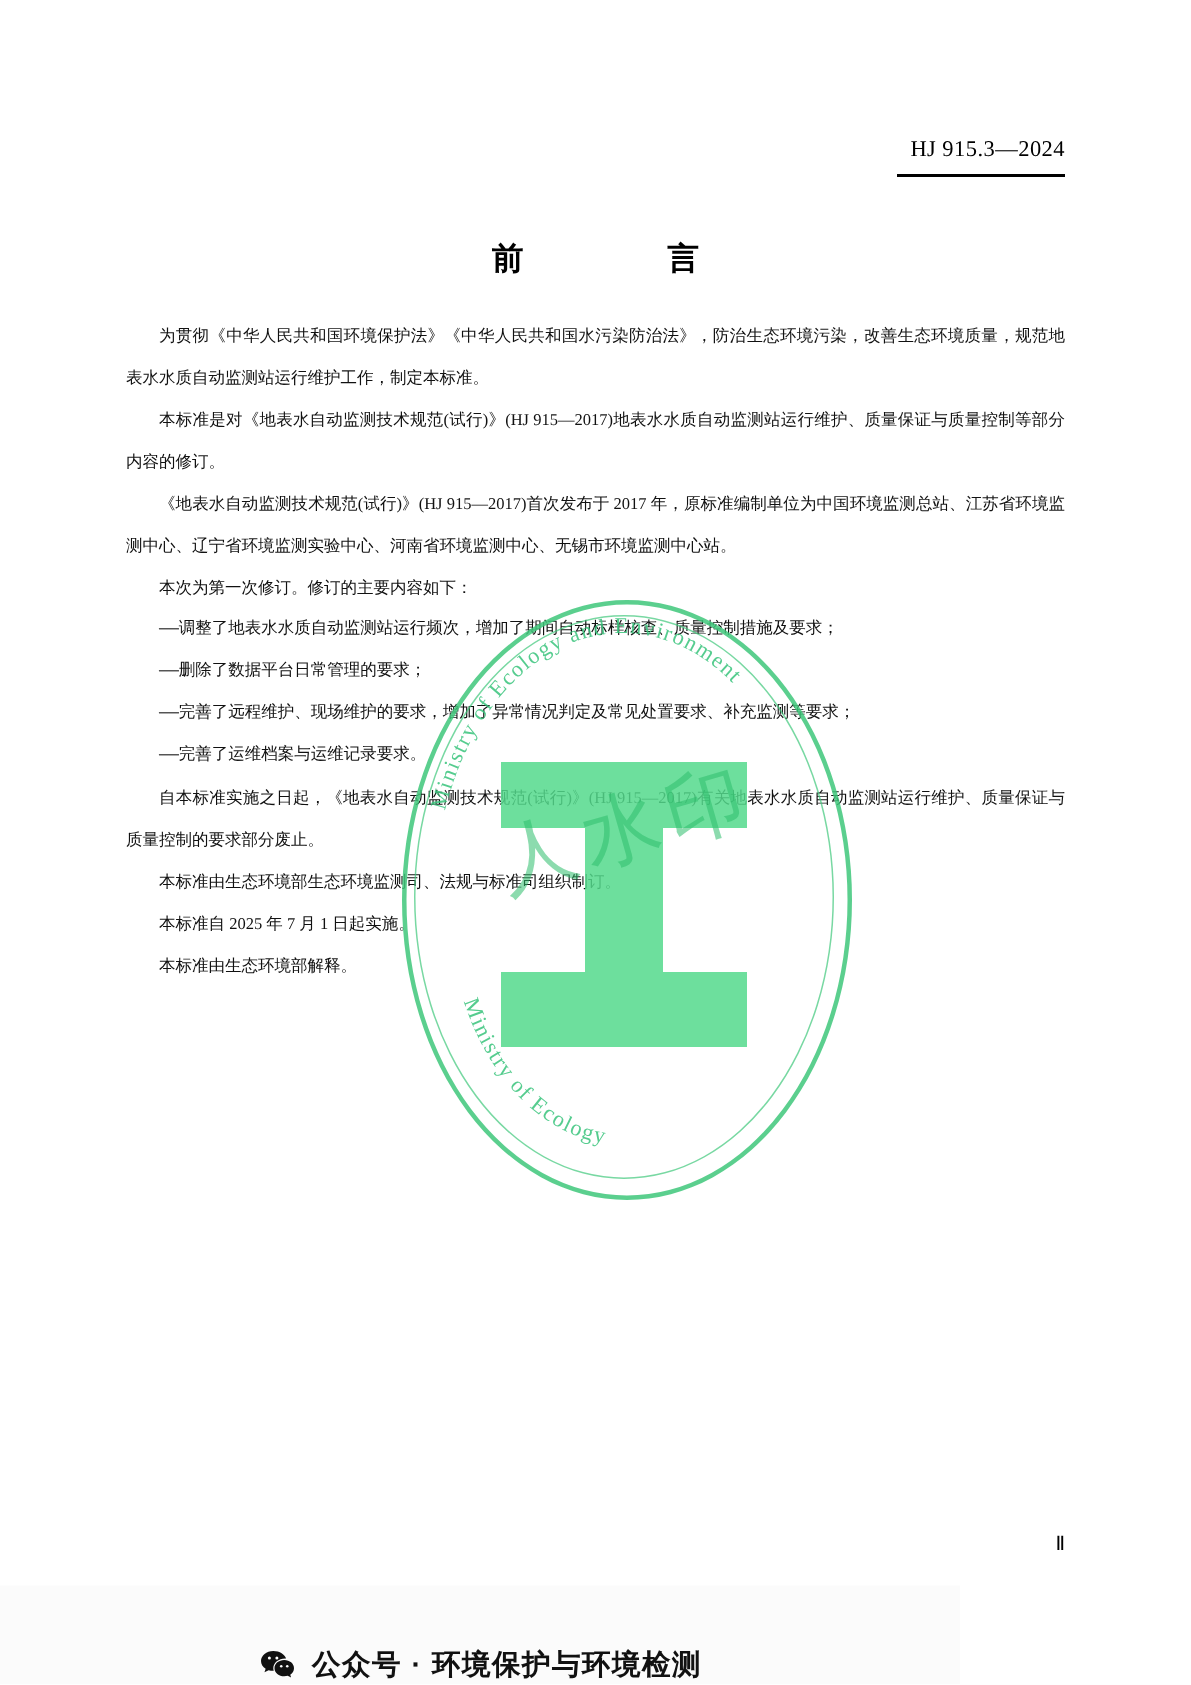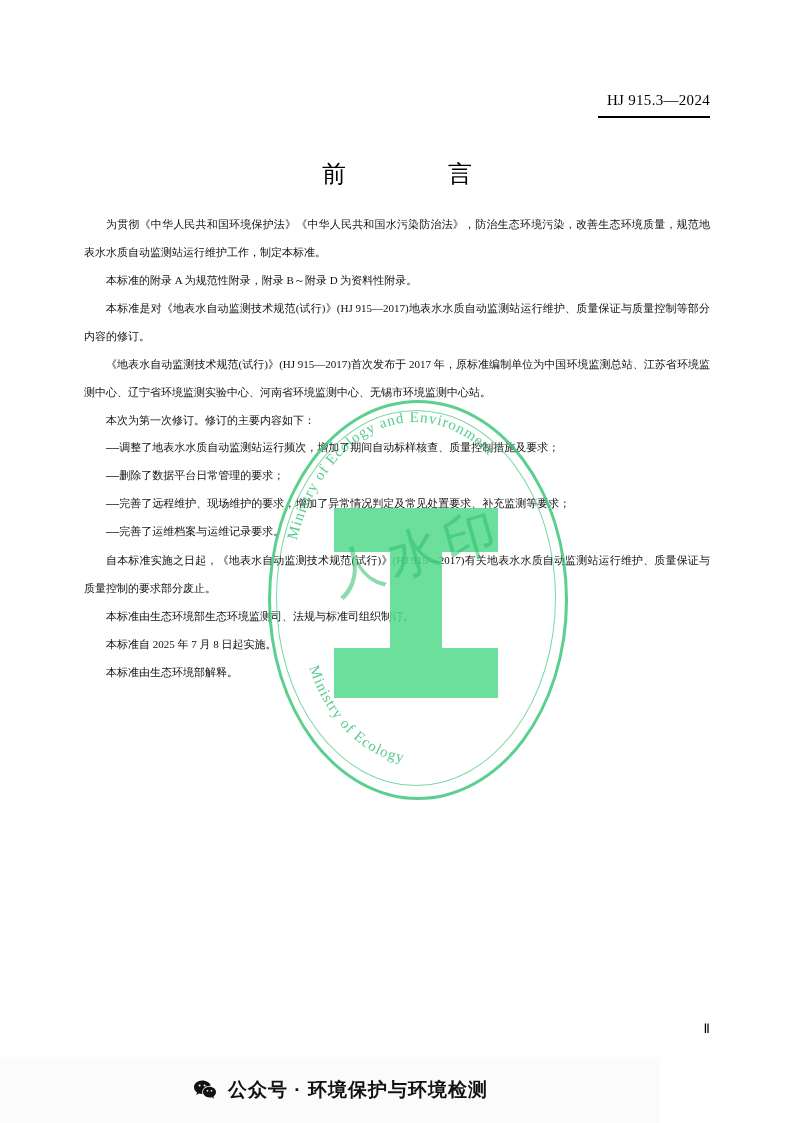--- a/index.html
+++ b/index.html
@@ -40,23 +40,23 @@
     background: #000;
   }
 
   
   .doc-title {
     position: absolute;
     top: 158px;
     left: 0;
     width: 100%;
     text-align: center;
-    font-size: 24px;
-    font-family: "Liberation Serif", serif;
-    font-weight: normal;
+    font-size: 21px;
+    font-family: "Liberation Serif", serif;
+    font-weight: bold;
     letter-spacing: 18px;
     text-indent: 18px;
     color: #000;
   }
 
   
   .content {
     position: absolute;
     top: 210px;
     left: 84px;
@@ -177,23 +177,22 @@
 
   
   .footer-banner {
     position: absolute;
     left: 0;
     bottom: 0;
     width: 640px;
     height: 66px;
     background: #fbfbfb;
     display: flex;
-    align-items: center;
+    align-items: flex-end;
     justify-content: center;
-    padding-left: 20px;
   }
   .footer-inner {
     display: flex;
     align-items: center;
     gap: 10px;
   }
   .wechat-icon {
     width: 26px;
     height: 26px;
     position: relative;
@@ -211,31 +210,30 @@
 
 <div class="page">
 
   <div class="header">HJ  915.3—2024</div>
   <div class="header-rule"></div>
 
   <div class="doc-title">前　　言</div>
 
   <div class="content">
     <p>为贯彻《中华人民共和国环境保护法》《中华人民共和国水污染防治法》，防治生态环境污染，改善生态环境质量，规范地表水水质自动监测站运行维护工作，制定本标准。</p>
-    <p>本标准的附录 A 为规范性附录，附录 B～附录 D 为资料性附录。</p>
     <p>本标准是对《地表水自动监测技术规范(试行)》(HJ 915—2017)地表水水质自动监测站运行维护、质量保证与质量控制等部分内容的修订。</p>
     <p>《地表水自动监测技术规范(试行)》(HJ 915—2017)首次发布于 2017 年，原标准编制单位为中国环境监测总站、江苏省环境监测中心、辽宁省环境监测实验中心、河南省环境监测中心、无锡市环境监测中心站。</p>
     <p>本次为第一次修订。修订的主要内容如下：</p>
     <p class="dash">——调整了地表水水质自动监测站运行频次，增加了期间自动标样核查、质量控制措施及要求；</p>
     <p class="dash">——删除了数据平台日常管理的要求；</p>
     <p class="dash">——完善了远程维护、现场维护的要求，增加了异常情况判定及常见处置要求、补充监测等要求；</p>
     <p class="dash">——完善了运维档案与运维记录要求。</p>
     <p>自本标准实施之日起，《地表水自动监测技术规范(试行)》(HJ 915—2017)有关地表水水质自动监测站运行维护、质量保证与质量控制的要求部分废止。</p>
     <p>本标准由生态环境部生态环境监测司、法规与标准司组织制订。</p>
-    <p>本标准自 2025 年 7 月 8 日起实施。</p>
+    <p>本标准自 2025 年 7 月 1 日起实施。</p>
     <p>本标准由生态环境部解释。</p>
   </div>
 
   <div class="seal">
     <div class="seal-ellipse"></div>
     <div class="seal-ellipse inner"></div>
     <div class="seal-mark">
       <div class="bar-top"></div>
       <div class="bar-mid"></div>
       <div class="bar-bot"></div>

